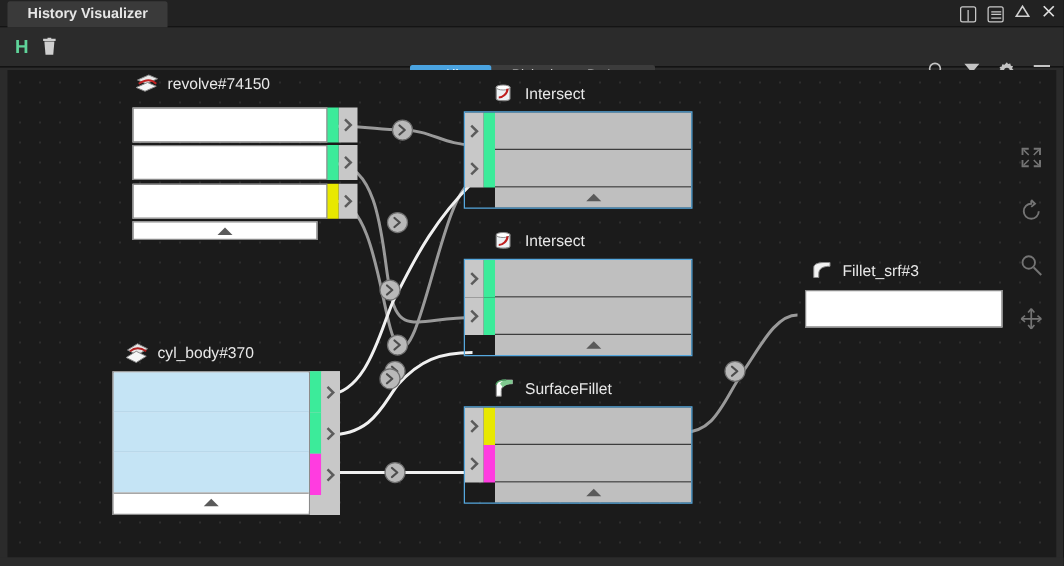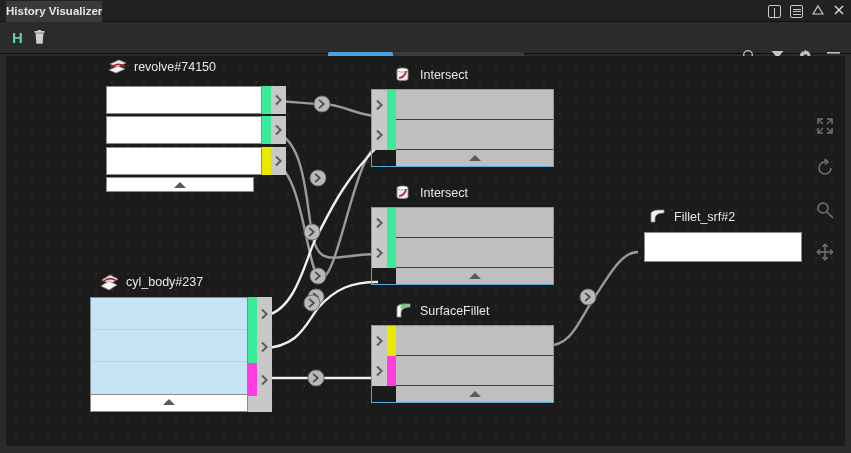--- a/index.html
+++ b/index.html
@@ -18,21 +18,21 @@
   
   .titlebar {
     position: absolute; left: 0; top: 0;
     width: 851px; height: 22px;
     background: #222222;
     border-bottom: 1px solid #111;
   }
   .tab {
     position: absolute; left: 6px; top: 1px;
     height: 21px;
-    padding: 0 0;
+    padding: 0 16px;
     background: #3a3a3a;
     color: #e6e6e6;
     font-size: 11.5px;
     font-weight: bold;
     line-height: 21px;
     border-top-left-radius: 2px;
     border-top-right-radius: 2px;
   }
   .tb-icons {
     position: absolute; right: 6px; top: 0;
@@ -304,21 +304,21 @@
 
     <div class="node" style="left:78px; top:215px;">
       <div class="node-head" style="left:14px; top:2px;">
         <span class="node-icon">
           <svg width="24" height="20" viewBox="0 0 24 20">
             <path d="M4 7 L12 2 L20 6 L12 11 Z" fill="#e8e8e8" stroke="#8a8a8a" stroke-width="0.8"></path>
             <path d="M3 13 L11 8 L19 12 L11 17 Z" fill="#f6f6f6" stroke="#8a8a8a" stroke-width="0.8"></path>
             <path d="M6 8 C 11 4, 16 6, 19 8" fill="none" stroke="#b02020" stroke-width="1.5"></path>
           </svg>
         </span>
-        <span class="node-title">cyl_body#237</span>
+        <span class="node-title">cyl_body#370</span>
       </div>
 
       <div class="nbody" style="left:6px; top:26px;">
         <div class="rows" style="border:1px solid #8b8b8b;background:#ffffff;">
           <div style="width:156px;height:32px;background:#c5e4f5;border-bottom:1px solid #b6d4e6;"></div>
           <div style="width:156px;height:32px;background:#c5e4f5;border-bottom:1px solid #b6d4e6;"></div>
           <div style="width:156px;height:32px;background:#c5e4f5;"></div>
           <div class="collapse" style="width:156px;height:15px;background:#ffffff;border:none;border-top:1px solid #8b8b8b;">
             <span class="tri"></span>
           </div>
@@ -497,21 +497,21 @@
       </div>
     </div>
 
     <div class="node" style="left:632px; top:150px;">
       <div class="node-head" style="left:8px; top:2px;">
         <span class="node-icon">
           <svg width="24" height="20" viewBox="0 0 24 20">
             <path d="M5 14 L5 6 C 5 3, 9 2, 14 2 L18 2 L18 5 C 12 5, 9 7, 9 11 L9 14 Z" fill="#f2f2f2" stroke="#8a8a8a" stroke-width="0.8"></path>
           </svg>
         </span>
-        <span class="node-title">Fillet_srf#2</span>
+        <span class="node-title">Fillet_srf#3</span>
       </div>
       <div style="position:absolute;left:6px;top:26px;width:158px;height:30px;background:#ffffff;border:1px solid #8b8b8b;"></div>
     </div>
 
     <div class="vtools">
       <span class="vic">
         <svg width="20" height="20" viewBox="0 0 20 20">
           <path d="M8 3 L3 3 L3 8" fill="none" stroke="#bdbdbd" stroke-width="1.5"></path>
           <path d="M12 3 L17 3 L17 8" fill="none" stroke="#bdbdbd" stroke-width="1.5"></path>
           <path d="M8 17 L3 17 L3 12" fill="none" stroke="#bdbdbd" stroke-width="1.5"></path>

